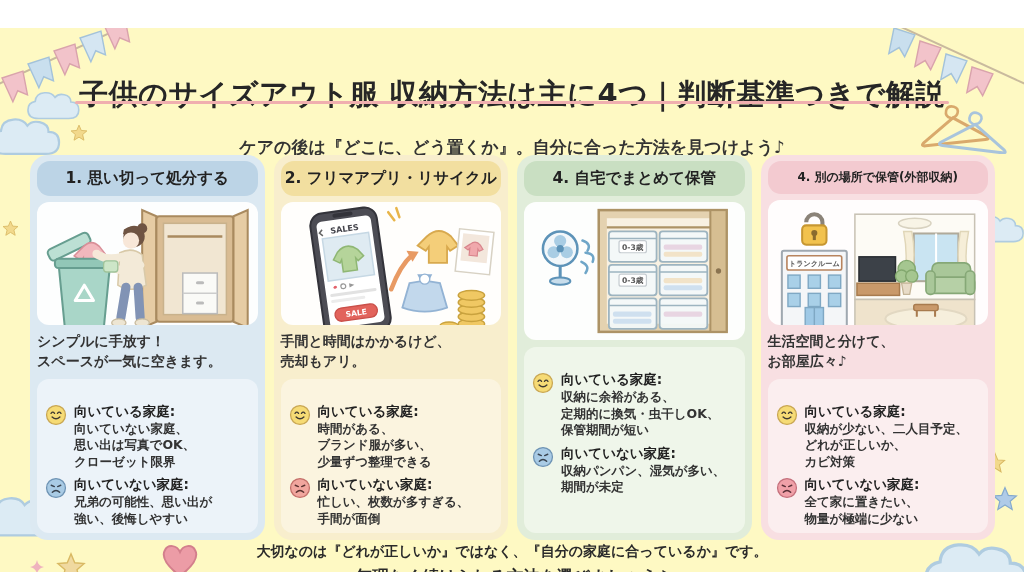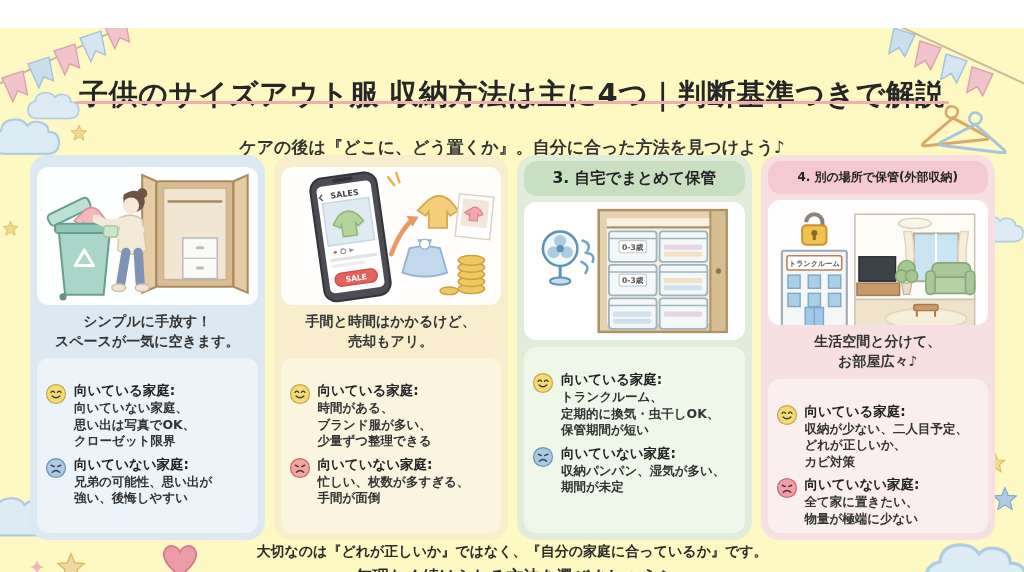--- a/index.html
+++ b/index.html
@@ -23,21 +23,21 @@
   .c1{background:#DCE9F2}.c2{background:#F8EECD}.c3{background:#E1EDDA}.c4{background:#F8DFE2}
   .card-header{border-radius:13px;text-align:center;font-weight:800;font-size:15.5px;
                padding:7px 2px;color:#222;}
   .c1 .card-header{background:#BCD4E6}
   .c2 .card-header{background:#F2DFA0}
   .c3 .card-header{background:#C9DFC2}
   .c4 .card-header{background:#F3CAD0;font-size:12px;padding:8px 2px;}
   .illus{background:rgba(255,255,255,.93);border-radius:12px;margin-top:6px;height:138px;
          overflow:hidden;}
   .illus svg{width:100%;height:138px;}
-  .desc{text-align:center;font-weight:700;font-size:14px;line-height:1.4;margin:7px 0 0;
+  .desc{font-weight:700;font-size:14px;line-height:1.4;margin:7px 0 0;
         white-space:pre-line;color:#333;}
   .inner{border-radius:12px;margin-top:7px;padding:24px 8px 6px;flex:1;}
   .c1 .inner{background:#ECF3F9}
   .c2 .inner{background:#FBF4DF}
   .c3 .inner{background:#EFF6EA}
   .c4 .inner{background:#FBEEEF}
   .row{display:flex;gap:7px;align-items:flex-start;margin-bottom:6px;}
   .row:last-child{margin-bottom:0;}
   .face{width:22px;height:22px;flex:0 0 22px;margin-top:1px;}
   .lbl{font-weight:800;font-size:13.5px;color:#222;}
@@ -148,20 +148,21 @@
       <use href="#cloud" width="130" height="78"></use>
     </svg>
 
   <h1 class="title">子供のサイズアウト服 収納方法は主に4つ｜判断基準つきで解説</h1>
   <div class="underline"></div>
   <p class="subtitle">ケアの後は『どこに、どう置くか』。自分に合った方法を見つけよう♪</p>
 
   <main class="cards">
 
     <section class="card c1">
+      <div class="card-header">1. 思い切って処分する</div>
       <div class="illus">
         <svg viewBox="0 0 206 136">
           <polygon points="112,14 98,8 98,124 112,118" fill="#E6CCA4" stroke="#A98A5F" stroke-width="2"></polygon>
           <rect x="112" y="14" width="76" height="104" rx="3" fill="#D9BC93" stroke="#A98A5F" stroke-width="2"></rect>
           <rect x="119" y="21" width="62" height="90" fill="#F1E6D2" stroke="#C9B28C" stroke-width="1.5"></rect>
           <line x1="123" y1="34" x2="177" y2="34" stroke="#A98A5F" stroke-width="2.5"></line>
           <rect x="138" y="70" width="34" height="40" fill="#FAFAF7" stroke="#BBB" stroke-width="1.5"></rect>
           <line x1="138" y1="90" x2="172" y2="90" stroke="#CCC" stroke-width="1.5"></line>
           <rect x="151" y="78" width="8" height="3" rx="1.5" fill="#BBB"></rect>
           <rect x="151" y="98" width="8" height="3" rx="1.5" fill="#BBB"></rect>
@@ -213,20 +214,21 @@
           <div>
             <div class="lbl">向いていない家庭:</div>
             <div class="items">兄弟の可能性、思い出が
 強い、後悔しやすい</div>
           </div>
         </div>
       </div>
     </section>
 
     <section class="card c2">
+      <div class="card-header">2. フリマアプリ・リサイクル</div>
       <div class="illus">
         <svg viewBox="0 0 206 136">
           <g transform="rotate(-8 62 70)">
             <rect x="30" y="8" width="66" height="122" rx="12" fill="#4C4C54" stroke="#33333A" stroke-width="2"></rect>
             <rect x="36" y="16" width="54" height="106" rx="5" fill="#FFFFFF"></rect>
             <rect x="53" y="10" width="20" height="4" rx="2" fill="#33333A"></rect>
             <path d="M41,24 l-3,3 3,3" fill="none" stroke="#666" stroke-width="1.5"></path>
             <text x="63" y="29" font-size="8" font-weight="bold" fill="#44444C" text-anchor="middle">SALES</text>
             <rect x="40" y="33" width="46" height="42" fill="#DFEBF2" stroke="#C6D8E4" stroke-width="1.5"></rect>
             <path d="M53,48 q10,-9 20,0 l5,7 -6,4 -2,-3 0,12 -14,0 0,-12 -2,3 -6,-4 Z" fill="#B5D49A" stroke="#8FB774" stroke-width="1.5"></path>
@@ -284,21 +286,21 @@
           <div>
             <div class="lbl">向いていない家庭:</div>
             <div class="items">忙しい、枚数が多すぎる、
 手間が面倒</div>
           </div>
         </div>
       </div>
     </section>
 
     <section class="card c3">
-      <div class="card-header">3. 自宅でまとめて保管</div>
+      <div class="card-header">4. 自宅でまとめて保管</div>
       <div class="illus">
         <svg viewBox="0 0 206 136">
           <rect x="68" y="8" width="126" height="120" fill="#E4D2B0" stroke="#AD9366" stroke-width="2.5"></rect>
           <rect x="76" y="16" width="102" height="104" fill="#F8F1E2"></rect>
           <line x1="76" y1="25" x2="178" y2="25" stroke="#AD9366" stroke-width="2"></line>
           <rect x="178" y="8" width="16" height="120" fill="#D6BE92" stroke="#AD9366" stroke-width="2"></rect>
           <circle cx="186" cy="68" r="2.6" fill="#8A7350"></circle>
           <g fill="#F3F8FA" fill-opacity="0.92" stroke="#9DB4C0" stroke-width="1.8">
             <rect x="78" y="29" width="47" height="30" rx="3"></rect>
             <rect x="128" y="29" width="47" height="30" rx="3"></rect>
@@ -344,21 +346,21 @@
       </div>
       <div class="inner">
         <div class="row">
           <svg class="face" viewBox="0 0 24 24">
             <circle cx="12" cy="12" r="10.3" fill="#F6DB75" stroke="#C9A753" stroke-width="1.4"></circle>
             <path d="M6.6,10.2 q1.9,-2.6 3.8,0 M13.6,10.2 q1.9,-2.6 3.8,0" fill="none" stroke="#403A32" stroke-width="1.5" stroke-linecap="round"></path>
             <path d="M7.8,14.2 q4.2,4 8.4,0" fill="none" stroke="#403A32" stroke-width="1.6" stroke-linecap="round"></path>
           </svg>
           <div>
             <div class="lbl">向いている家庭:</div>
-            <div class="items">トランクルーム、
+            <div class="items">収納に余裕がある、
 定期的に換気・虫干しOK、
 保管期間が短い</div>
           </div>
         </div>
         <div class="row">
           <svg class="face" viewBox="0 0 24 24">
             <circle cx="12" cy="12" r="10.3" fill="#A9CBE5" stroke="#6E93B4" stroke-width="1.4"></circle>
             <path d="M6.8,9 l3.4,1.4 M17.2,9 l-3.4,1.4" fill="none" stroke="#3A4450" stroke-width="1.5" stroke-linecap="round"></path>
             <path d="M8,16.6 q4,-3.8 8,0" fill="none" stroke="#3A4450" stroke-width="1.6" stroke-linecap="round"></path>
           </svg>

